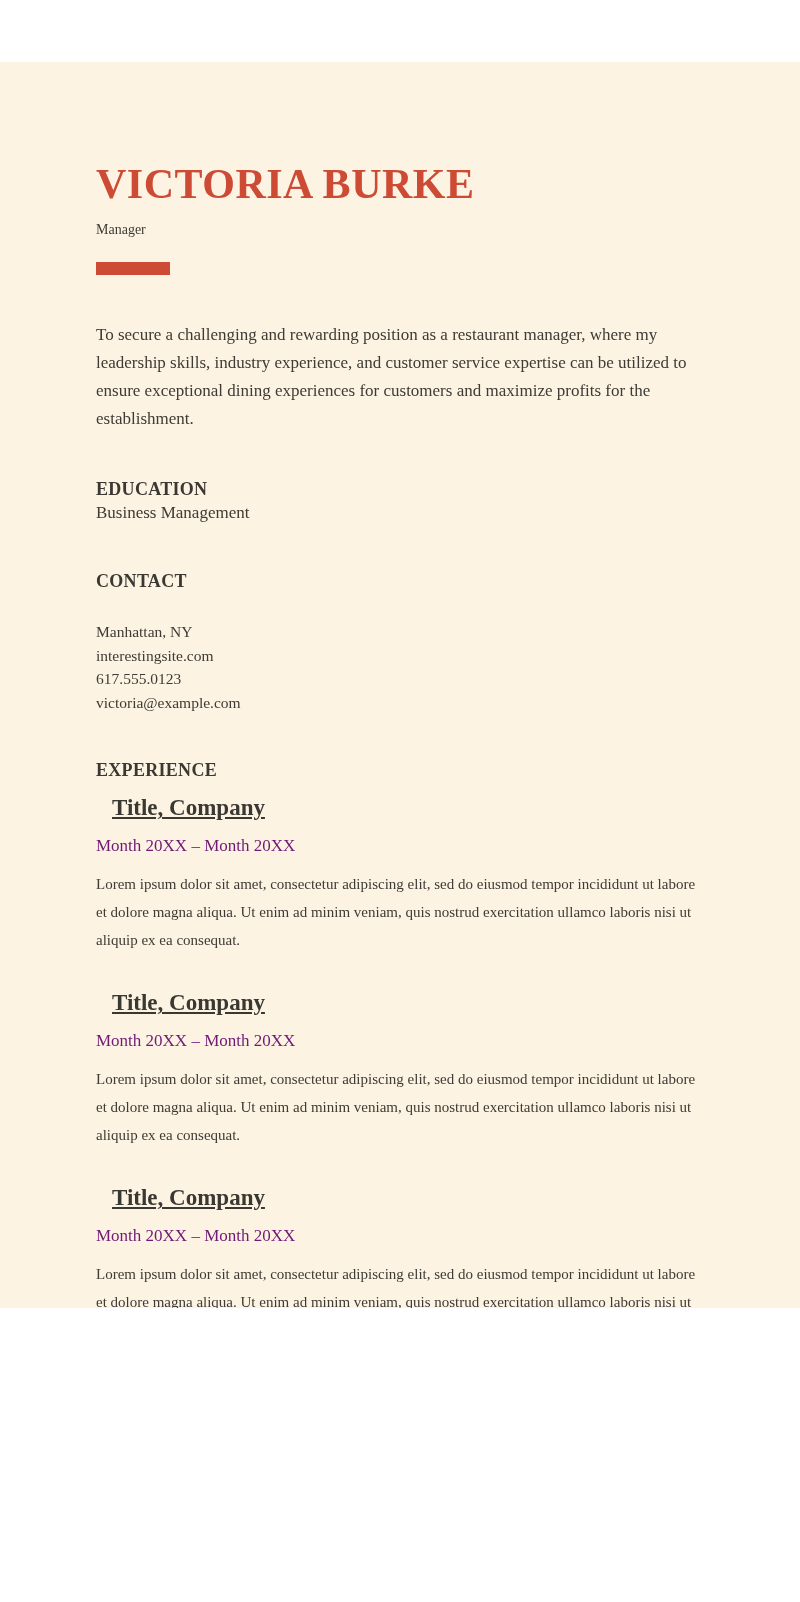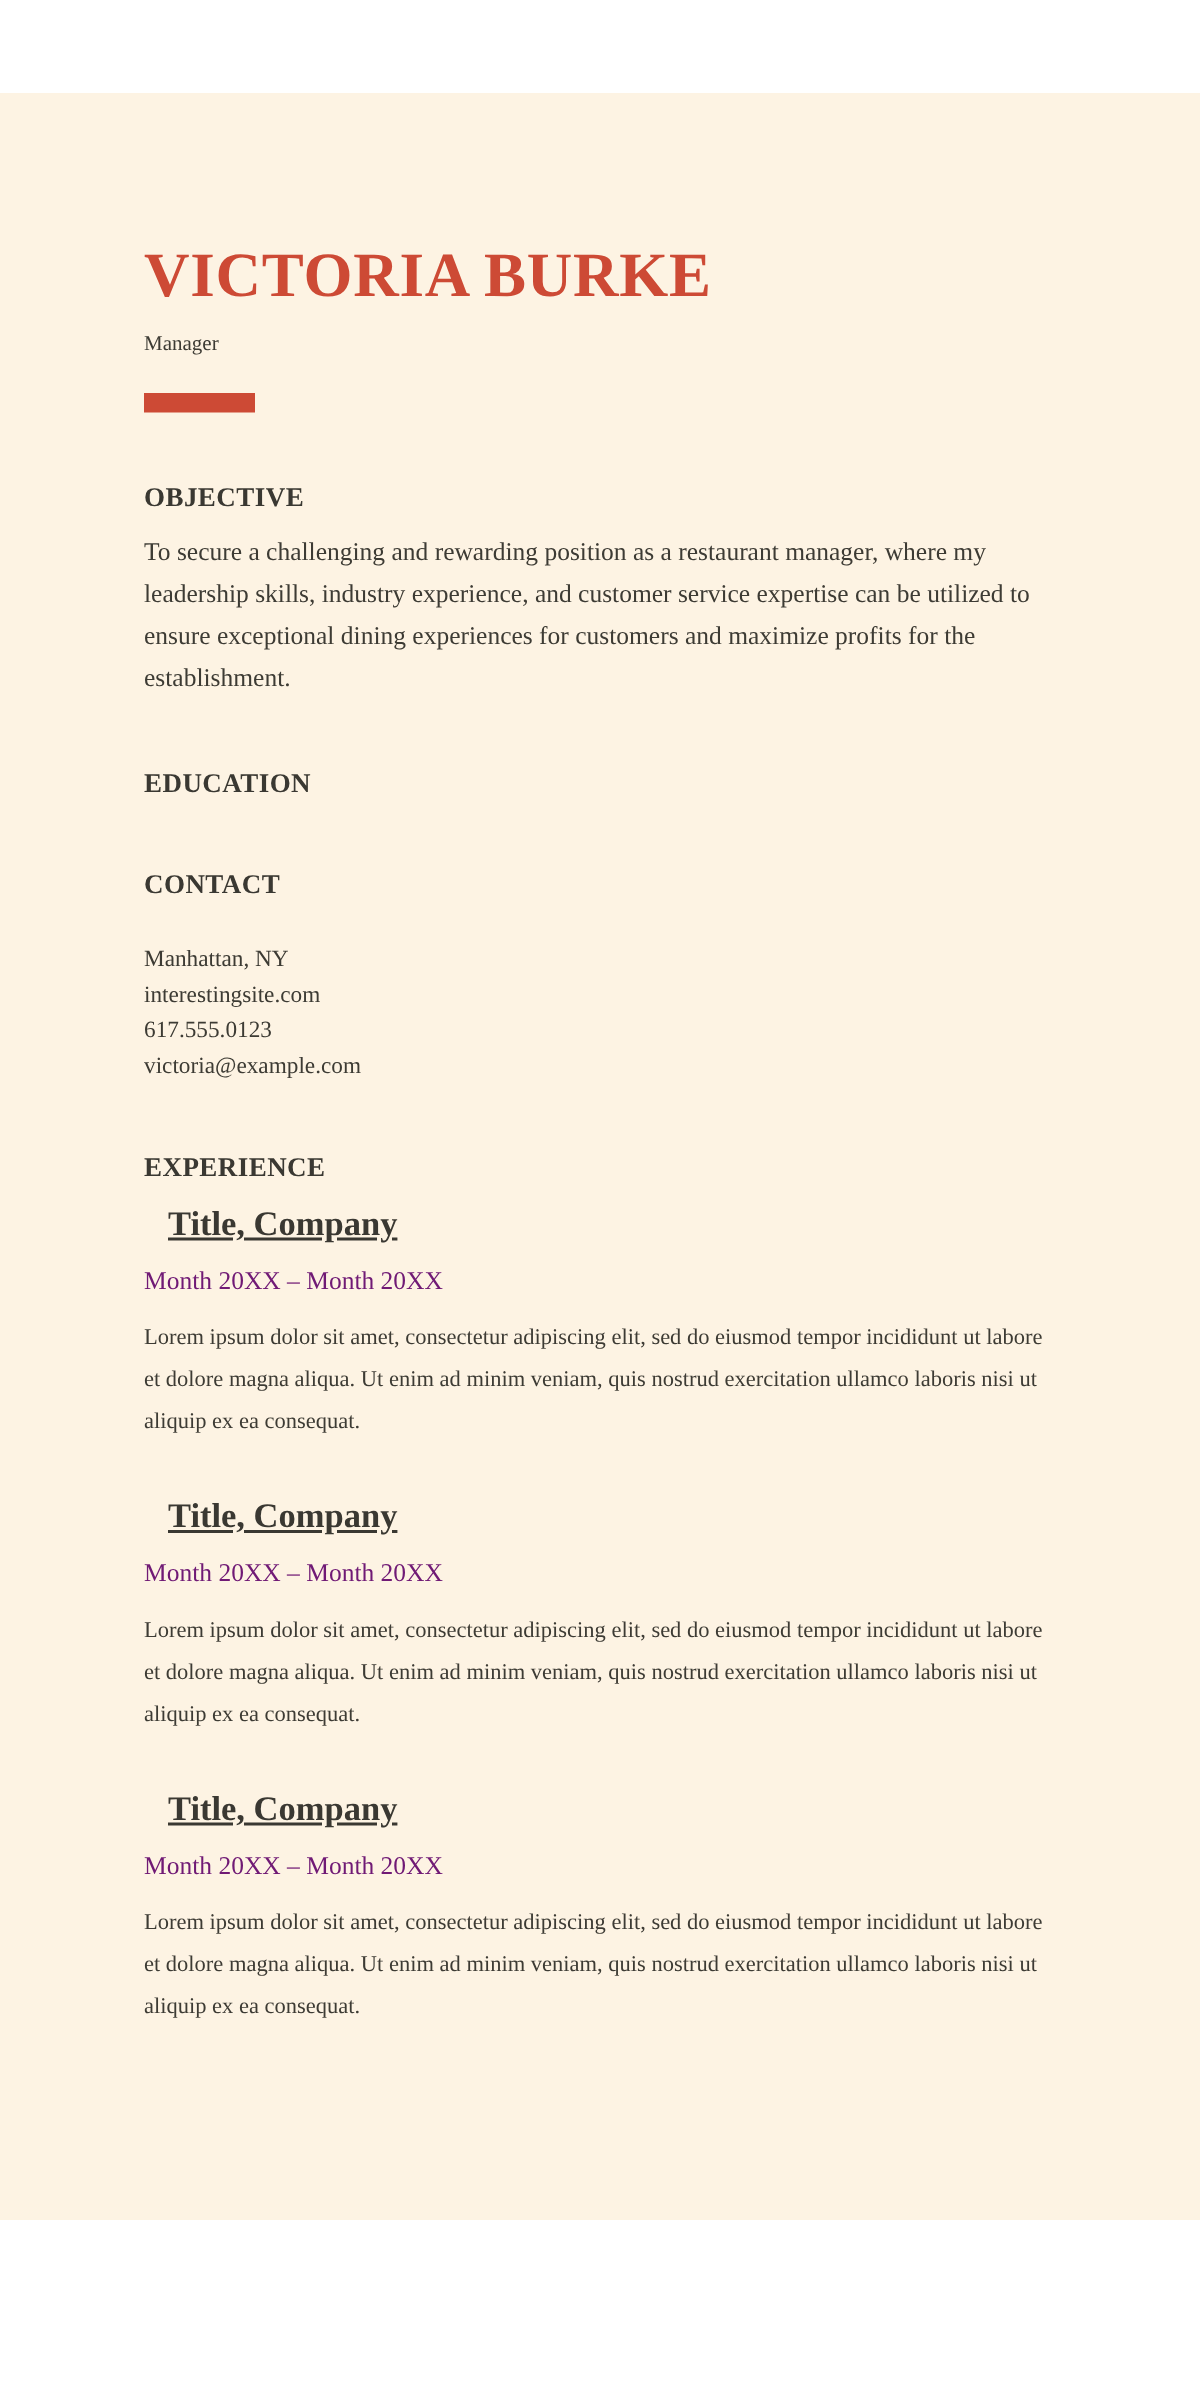--- a/index.html
+++ b/index.html
@@ -11,21 +11,21 @@
     width: 800px;
     height: 1602px;
     position: relative;
     font-family: "Liberation Serif", "DejaVu Serif", serif;
   }
   .sheet {
     position: absolute;
     left: 0;
     top: 62px;
     width: 800px;
-    height: 1418px;
+    height: 1246px;
     background: #fdf3e3;
     box-sizing: border-box;
     padding: 98px 96px 0 96px;
     overflow: hidden;
   }
   .name {
     margin: 0;
     font-size: 42px;
     line-height: 1.15;
     font-weight: bold;
@@ -114,26 +114,26 @@
 </head>
 <body>
 
 <div class="sheet">
 
   <h1 class="name">VICTORIA BURKE</h1>
   <p class="job-title">Manager</p>
   <div class="accent-bar"></div>
 
   <div class="section">
-    <h2 class="section-heading">OBJECTIVE</h2>
     <p class="body-text">To secure a challenging and rewarding position as a restaurant manager, where my leadership skills, industry experience, and customer service expertise can be utilized to ensure exceptional dining experiences for customers and maximize profits for the establishment.</p>
   </div>
 
   <div class="section">
     <h2 class="section-heading">EDUCATION</h2>
+    <p class="edu-degree">Business Management</p>
   </div>
 
   <div class="section">
     <h2 class="section-heading">CONTACT</h2>
     <ul class="contact-list">
       <li>Manhattan, NY</li>
       <li>interestingsite.com</li>
       <li>617.555.0123</li>
       <li>victoria@example.com</li>
     </ul>

